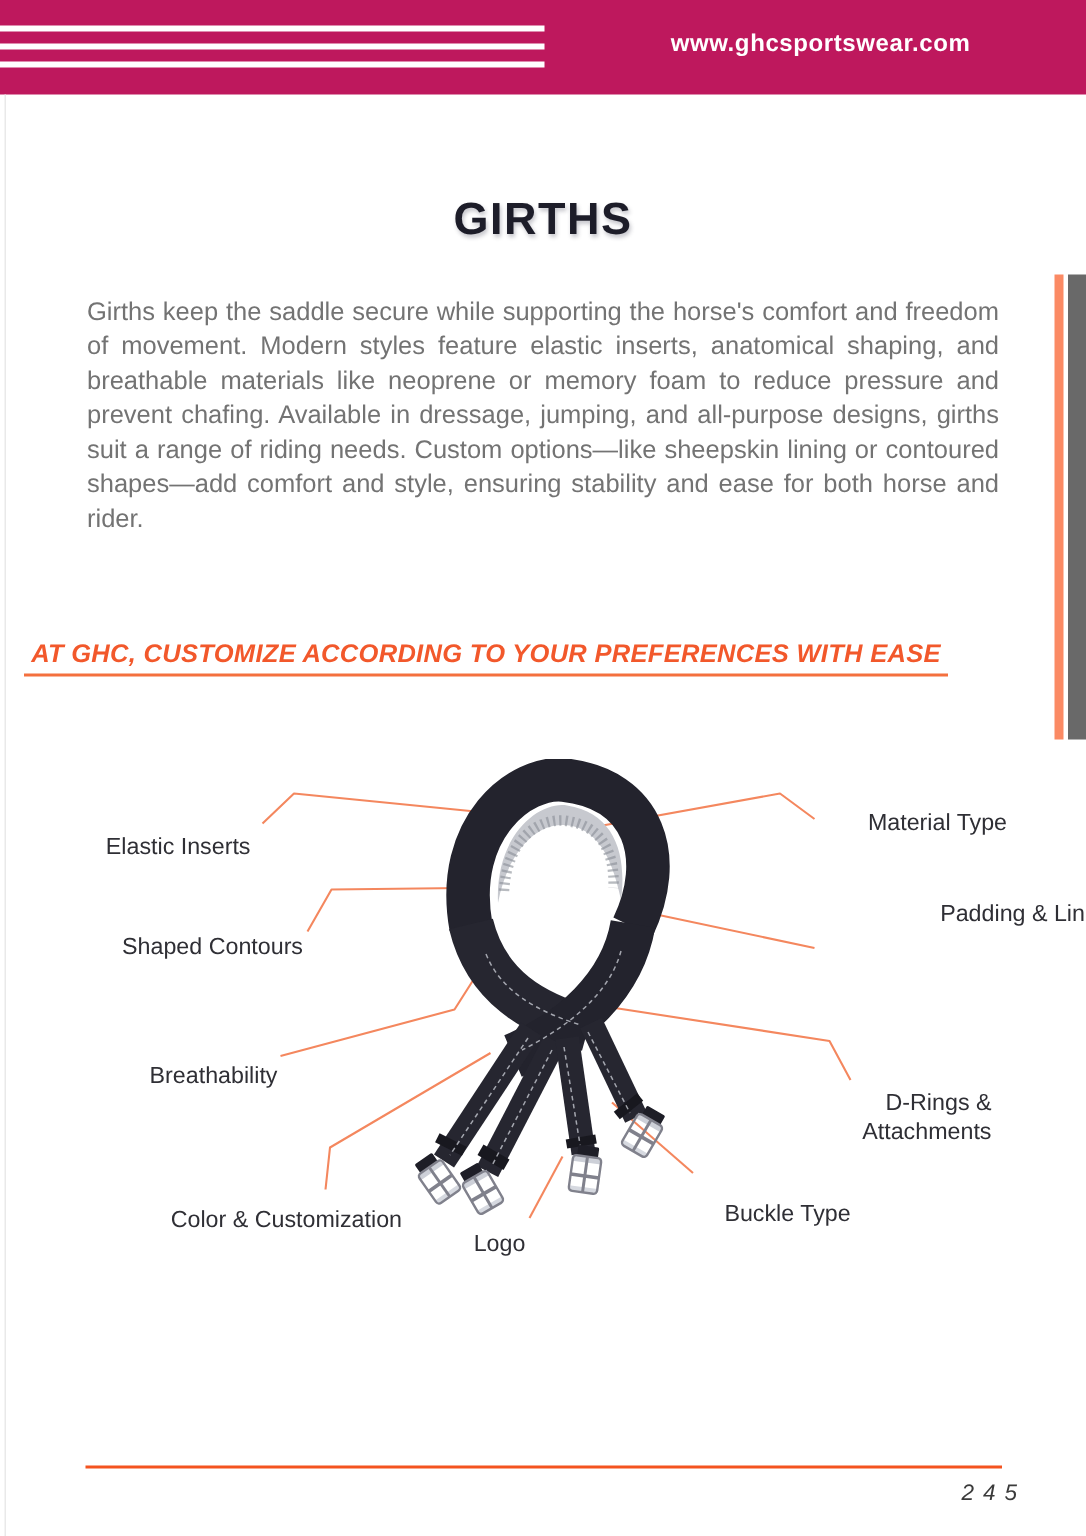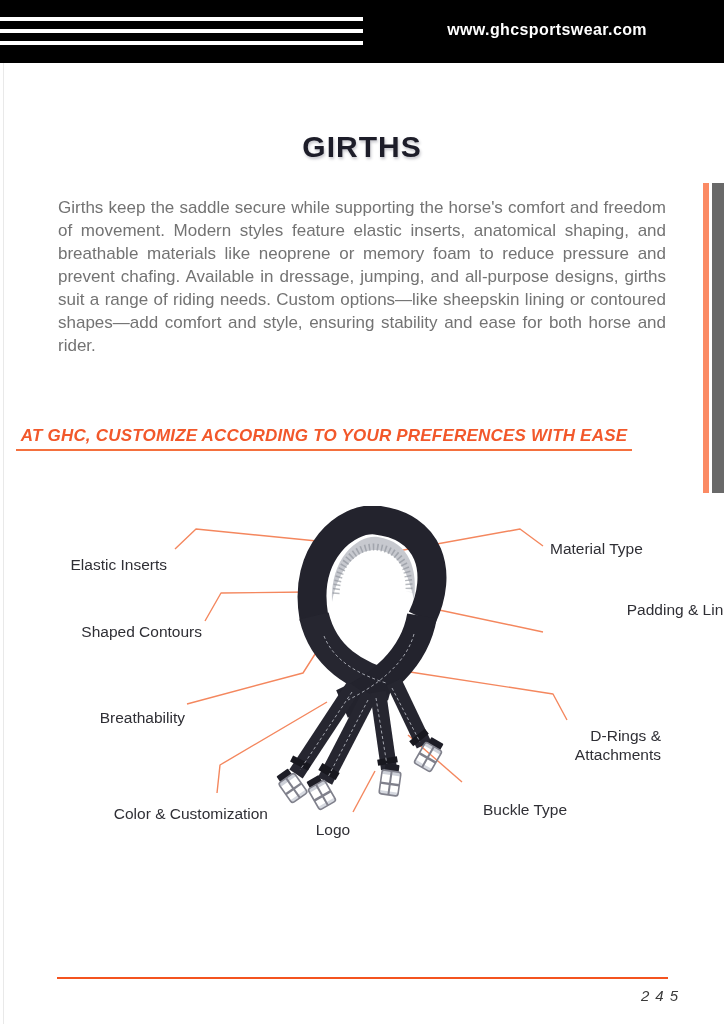--- a/index.html
+++ b/index.html
@@ -1,21 +1,21 @@
 <!DOCTYPE html>
 <html><head>
 <meta charset="utf-8">
 <style>
   html,body{margin:0;padding:0;}
   body{
     width:724px;height:1024px;position:relative;overflow:hidden;
     background:#ffffff;font-family:"Liberation Sans",sans-serif;
   }
   
-  .header-bar{position:absolute;left:0;top:0;width:724px;height:63px;background:#000000;}
+  .header-bar{position:absolute;left:0;top:0;width:724px;height:63px;background:#be185d;}
   .stripe{position:absolute;left:0;width:363px;height:4px;background:#ffffff;}
   .stripe.s1{top:17px;} .stripe.s2{top:29px;} .stripe.s3{top:41px;}
   .site-url{
     position:absolute;top:21px;right:77px;color:#ffffff;
     font-size:16px;font-weight:bold;letter-spacing:.4px;
   }
   
   .edge-hairline{position:absolute;left:3px;top:63px;width:1px;height:961px;background:#e9e9e9;}
   .tab-orange{position:absolute;left:703px;top:183px;width:6px;height:310px;background:#FB8A64;}
   .tab-gray{position:absolute;left:712px;top:183px;width:12px;height:310px;background:#696969;}
@@ -42,21 +42,21 @@
   .girth-art{position:absolute;left:268px;top:6px;width:205px;height:335px;}
   .lbl{position:absolute;font-size:15.5px;line-height:19px;color:#2f2f35;}
   .lbl-elastic   {top:55px; left:30px; width:137px;text-align:right;}
   .lbl-shaped    {top:122px;left:30px; width:172px;text-align:right;}
   .lbl-breath    {top:208px;left:30px; width:155px;text-align:right;}
   .lbl-color     {top:304px;left:30px; width:238px;text-align:right;}
   .lbl-logo      {top:320px;left:288px;width:90px; text-align:center;}
   .lbl-buckle    {top:300px;left:460px;width:130px;text-align:center;}
   .lbl-drings    {top:226px;left:553px;width:108px;text-align:right;}
   .lbl-padding   {top:100px;left:584px;width:160px;text-align:right;}
-  .lbl-material  {top:39px; left:550px;width:150px;text-align:left;}
+  .lbl-material  {top:39px; left:550px;width:150px;text-align:center;}
   
   .footer-rule{position:absolute;left:57px;top:977px;width:611px;height:2px;background:#F4531F;}
   .page-number{
     position:absolute;top:987px;right:40px;
     font-size:15px;letter-spacing:6px;color:#3b3b3b;font-style:italic;
   }
 </style>
 </head>
 <body>
 

